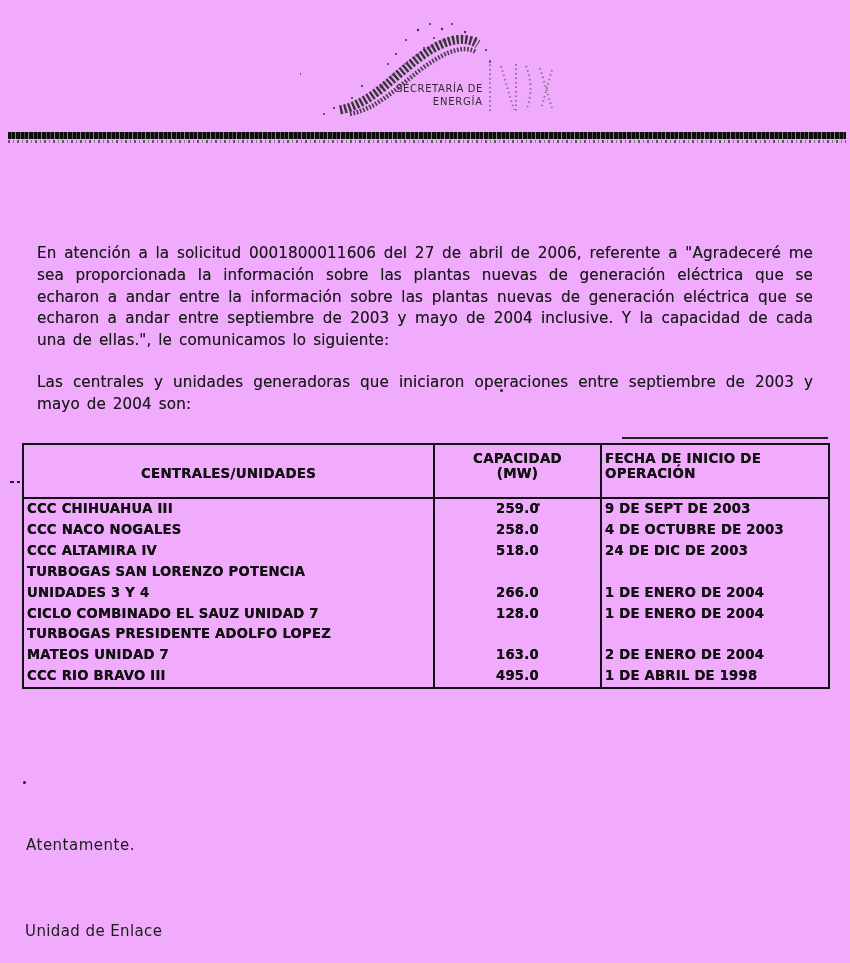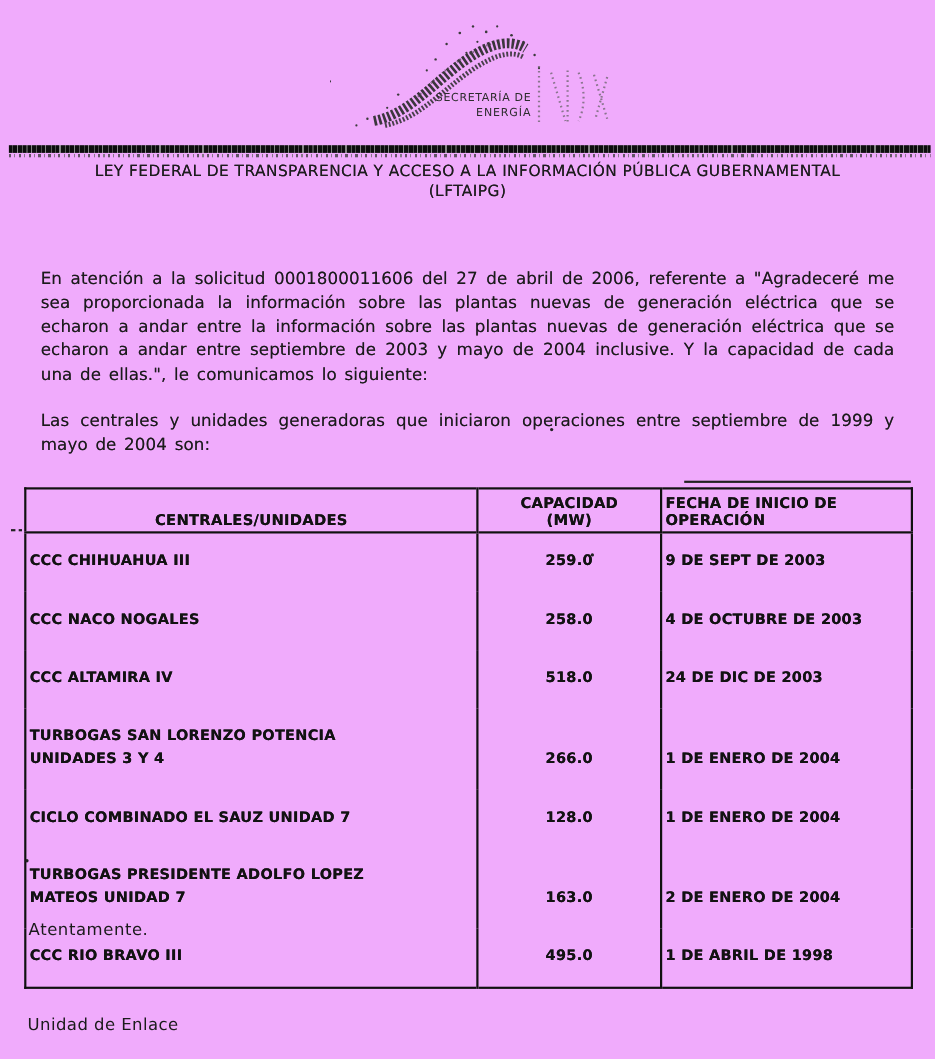--- a/index.html
+++ b/index.html
@@ -49,22 +49,22 @@
   .datatable {
     position:absolute; left:22px; top:443px; width:806px;
     border-collapse:collapse; table-layout:fixed;
     font-size:13.2px; font-weight:bold; letter-spacing:.25px;
     color:#121212; text-shadow:0 0 .5px rgba(0,0,0,.85);
   }
   .datatable, .datatable th, .datatable td { border:0; }
   .datatable { border:2px solid #111; }
   .datatable th + th, .datatable td + td { border-left:2px solid #111; }
   .datatable thead tr { border-bottom:2px solid #111; }
-  .datatable th { height:36px; vertical-align:bottom; padding:0 3px 2px 3px; font-size:13.4px; }
-  .datatable td { vertical-align:bottom; padding:16px 3px; line-height:20.9px; }
+  .datatable th { height:36px; vertical-align:bottom; padding:0 3px 16px 3px; font-size:13.4px; }
+  .datatable td { vertical-align:bottom; padding:0 3px; line-height:20.9px; }
   .pre { white-space:pre-line; }
   th.c1 { text-align:center;margin-top:40px; }
   th.c2 { text-align:center; }
   th.c3 { text-align:left; }
   td.cap  { text-align:center; }
   td.date { text-align:left; }
 
   
   .closing   { position:absolute; left:26px; top:836px; font-size:15px; letter-spacing:.5px; color:#1b1b1b; }
   .signature { position:absolute; left:25px; top:922px; font-size:15px; letter-spacing:.4px; color:#1b1b1b; }
@@ -122,27 +122,23 @@
         <line x1="252" y1="60" x2="241" y2="99"></line>
       </g>
     </svg>
   </div>
 
   <div class="topbar">
     <div class="band"></div>
     <div class="fringe"></div>
   </div>
 
-  <div class="doc-title">
-    <div>LEY FEDERAL DE TRANSPARENCIA Y ACCESO A LA INFORMACIÓN PÚBLICA GUBERNAMENTAL</div>
-    <div>(LFTAIPG)</div>
-  </div>
 
   <p class="para" id="para1">En atención a la solicitud 0001800011606 del 27 de abril de 2006, referente a "Agradeceré me sea proporcionada la información sobre las plantas nuevas de generación eléctrica que se echaron a andar entre la información sobre las plantas nuevas de generación eléctrica que se echaron a andar entre septiembre de 2003 y mayo de 2004 inclusive. Y la capacidad de cada una de ellas.", le comunicamos lo siguiente:</p>
-  <p class="para" id="para2">Las centrales y unidades generadoras  que iniciaron operaciones entre septiembre de 1999 y mayo de 2004 son:</p>
+  <p class="para" id="para2">Las centrales y unidades generadoras  que iniciaron operaciones entre septiembre de 2003 y mayo de 2004 son:</p>
 
   <table class="datatable">
     <colgroup>
       <col style="width:411px">
         <col style="width:167px">
         <col style="width:228px">
     </colgroup>
     <thead>
       <tr>
         <th class="c1 pre">CENTRALES/UNIDADES</th>

